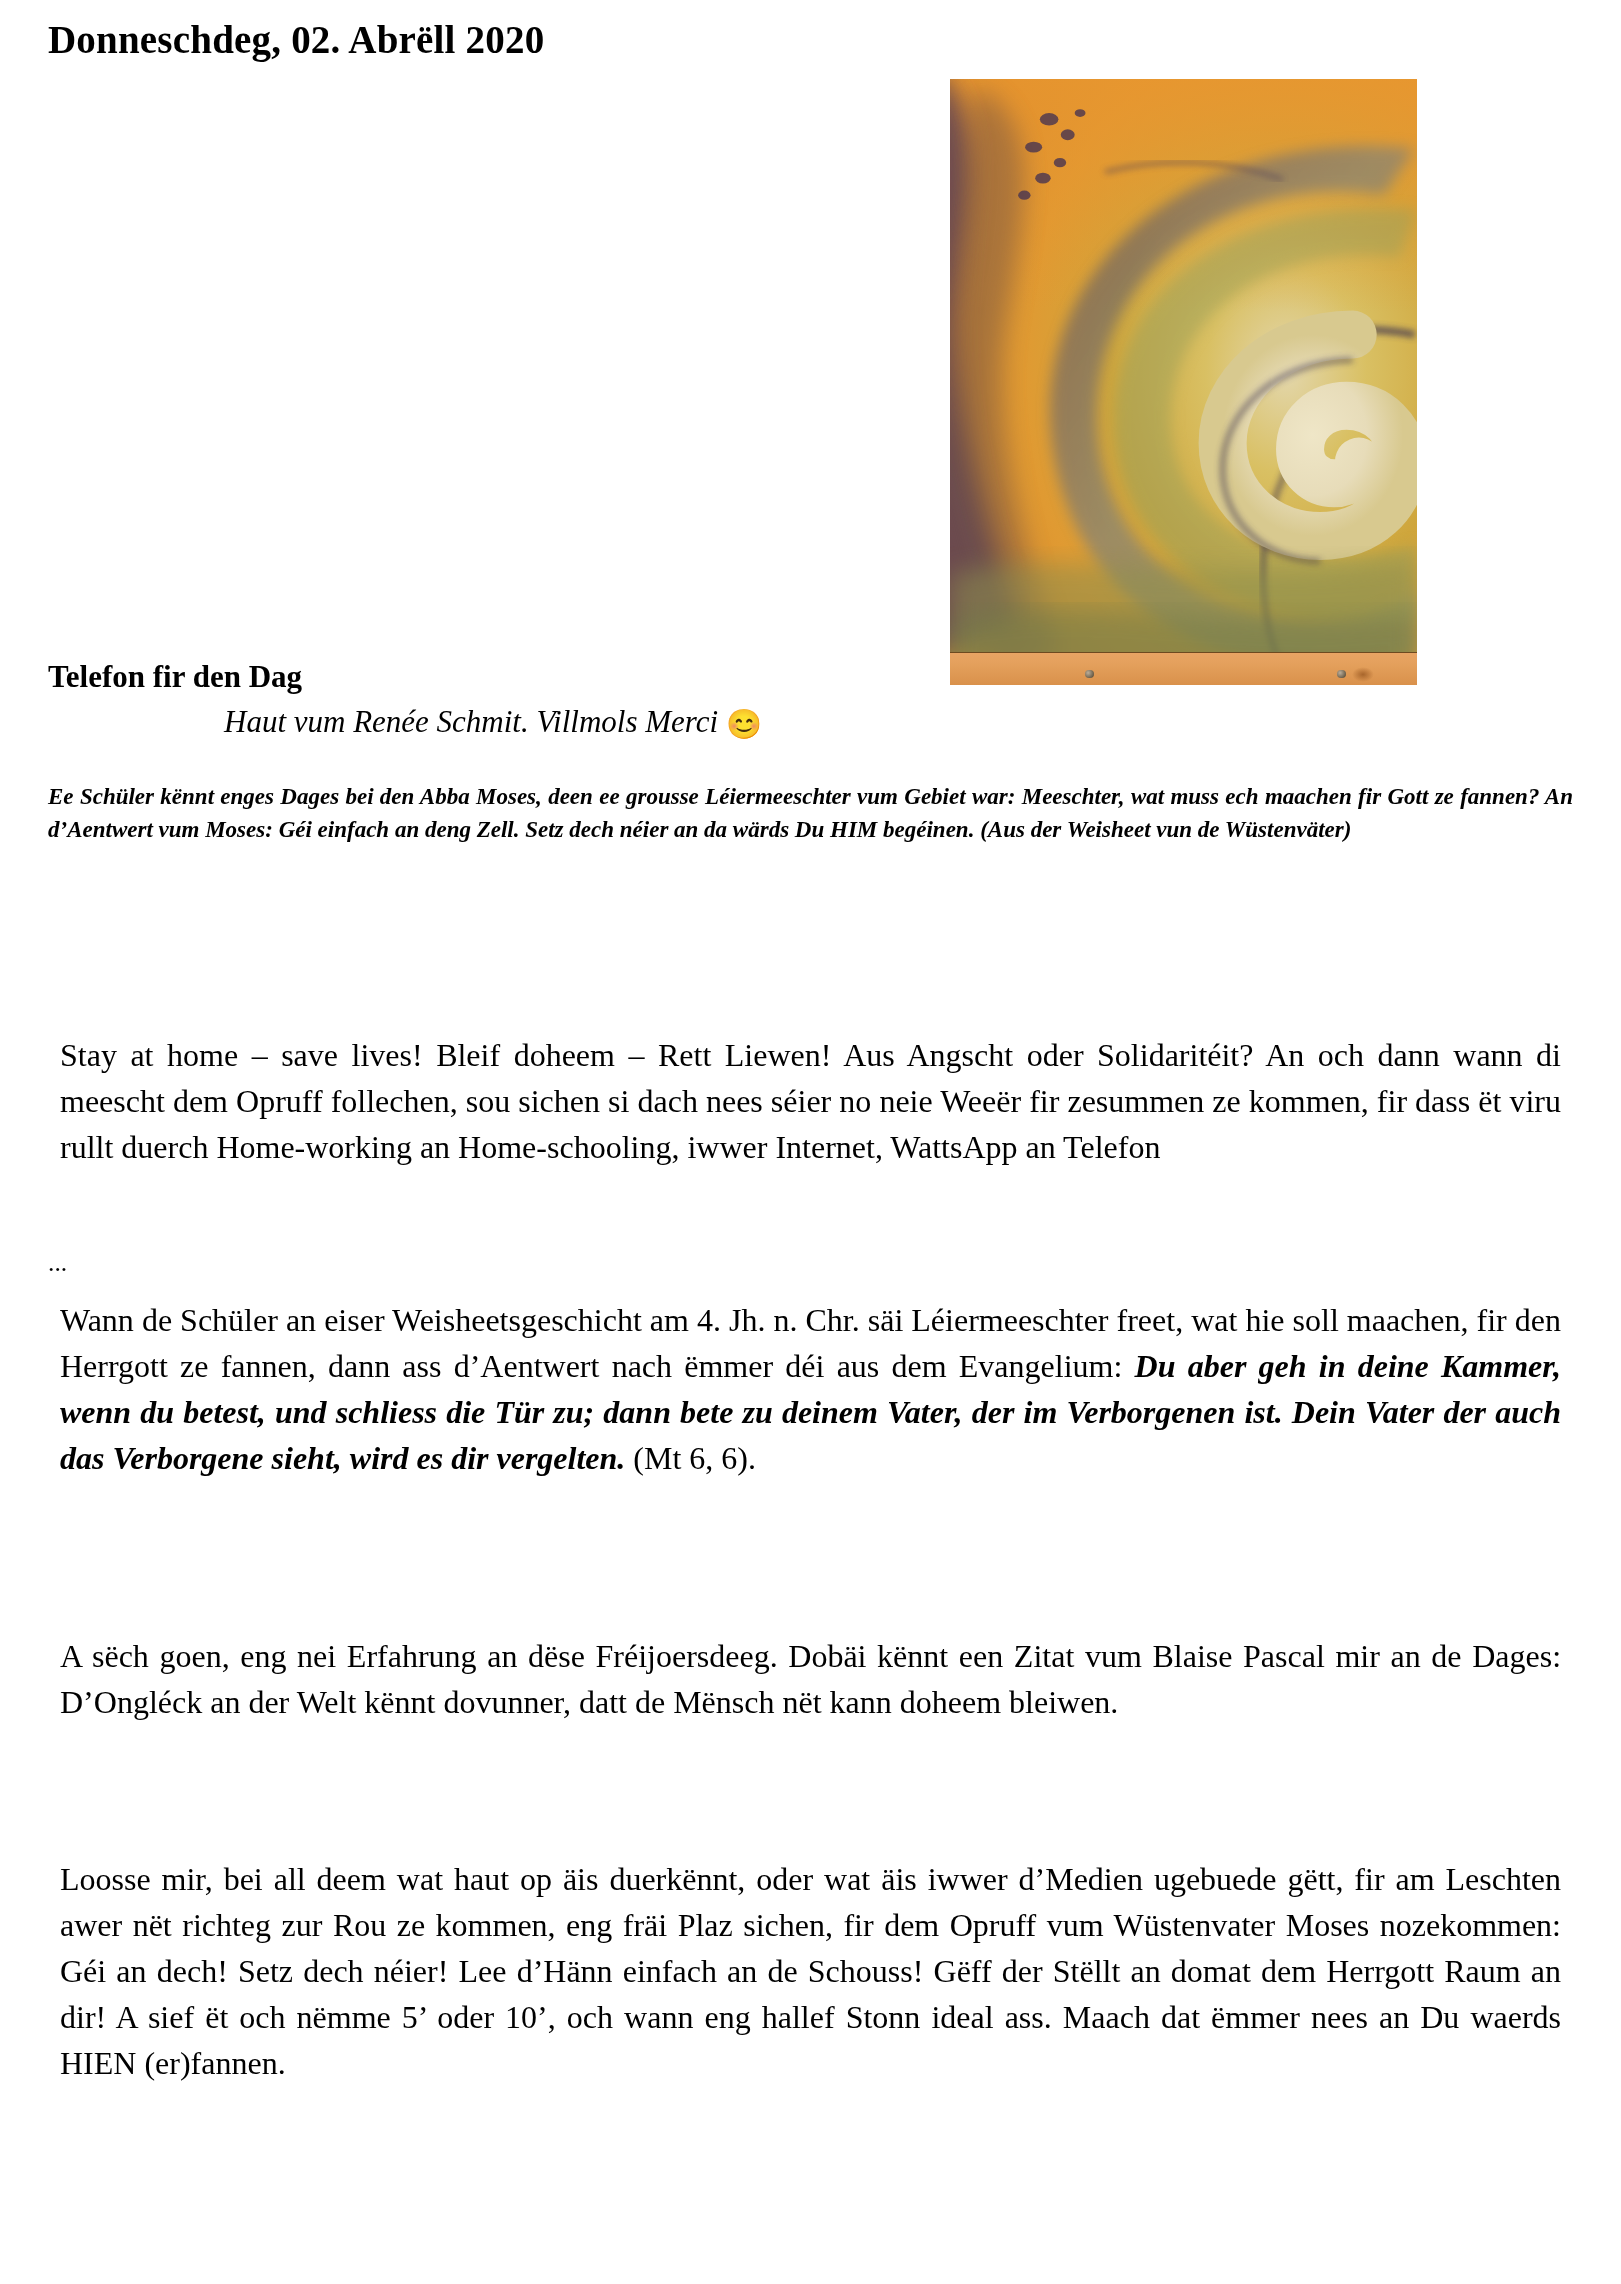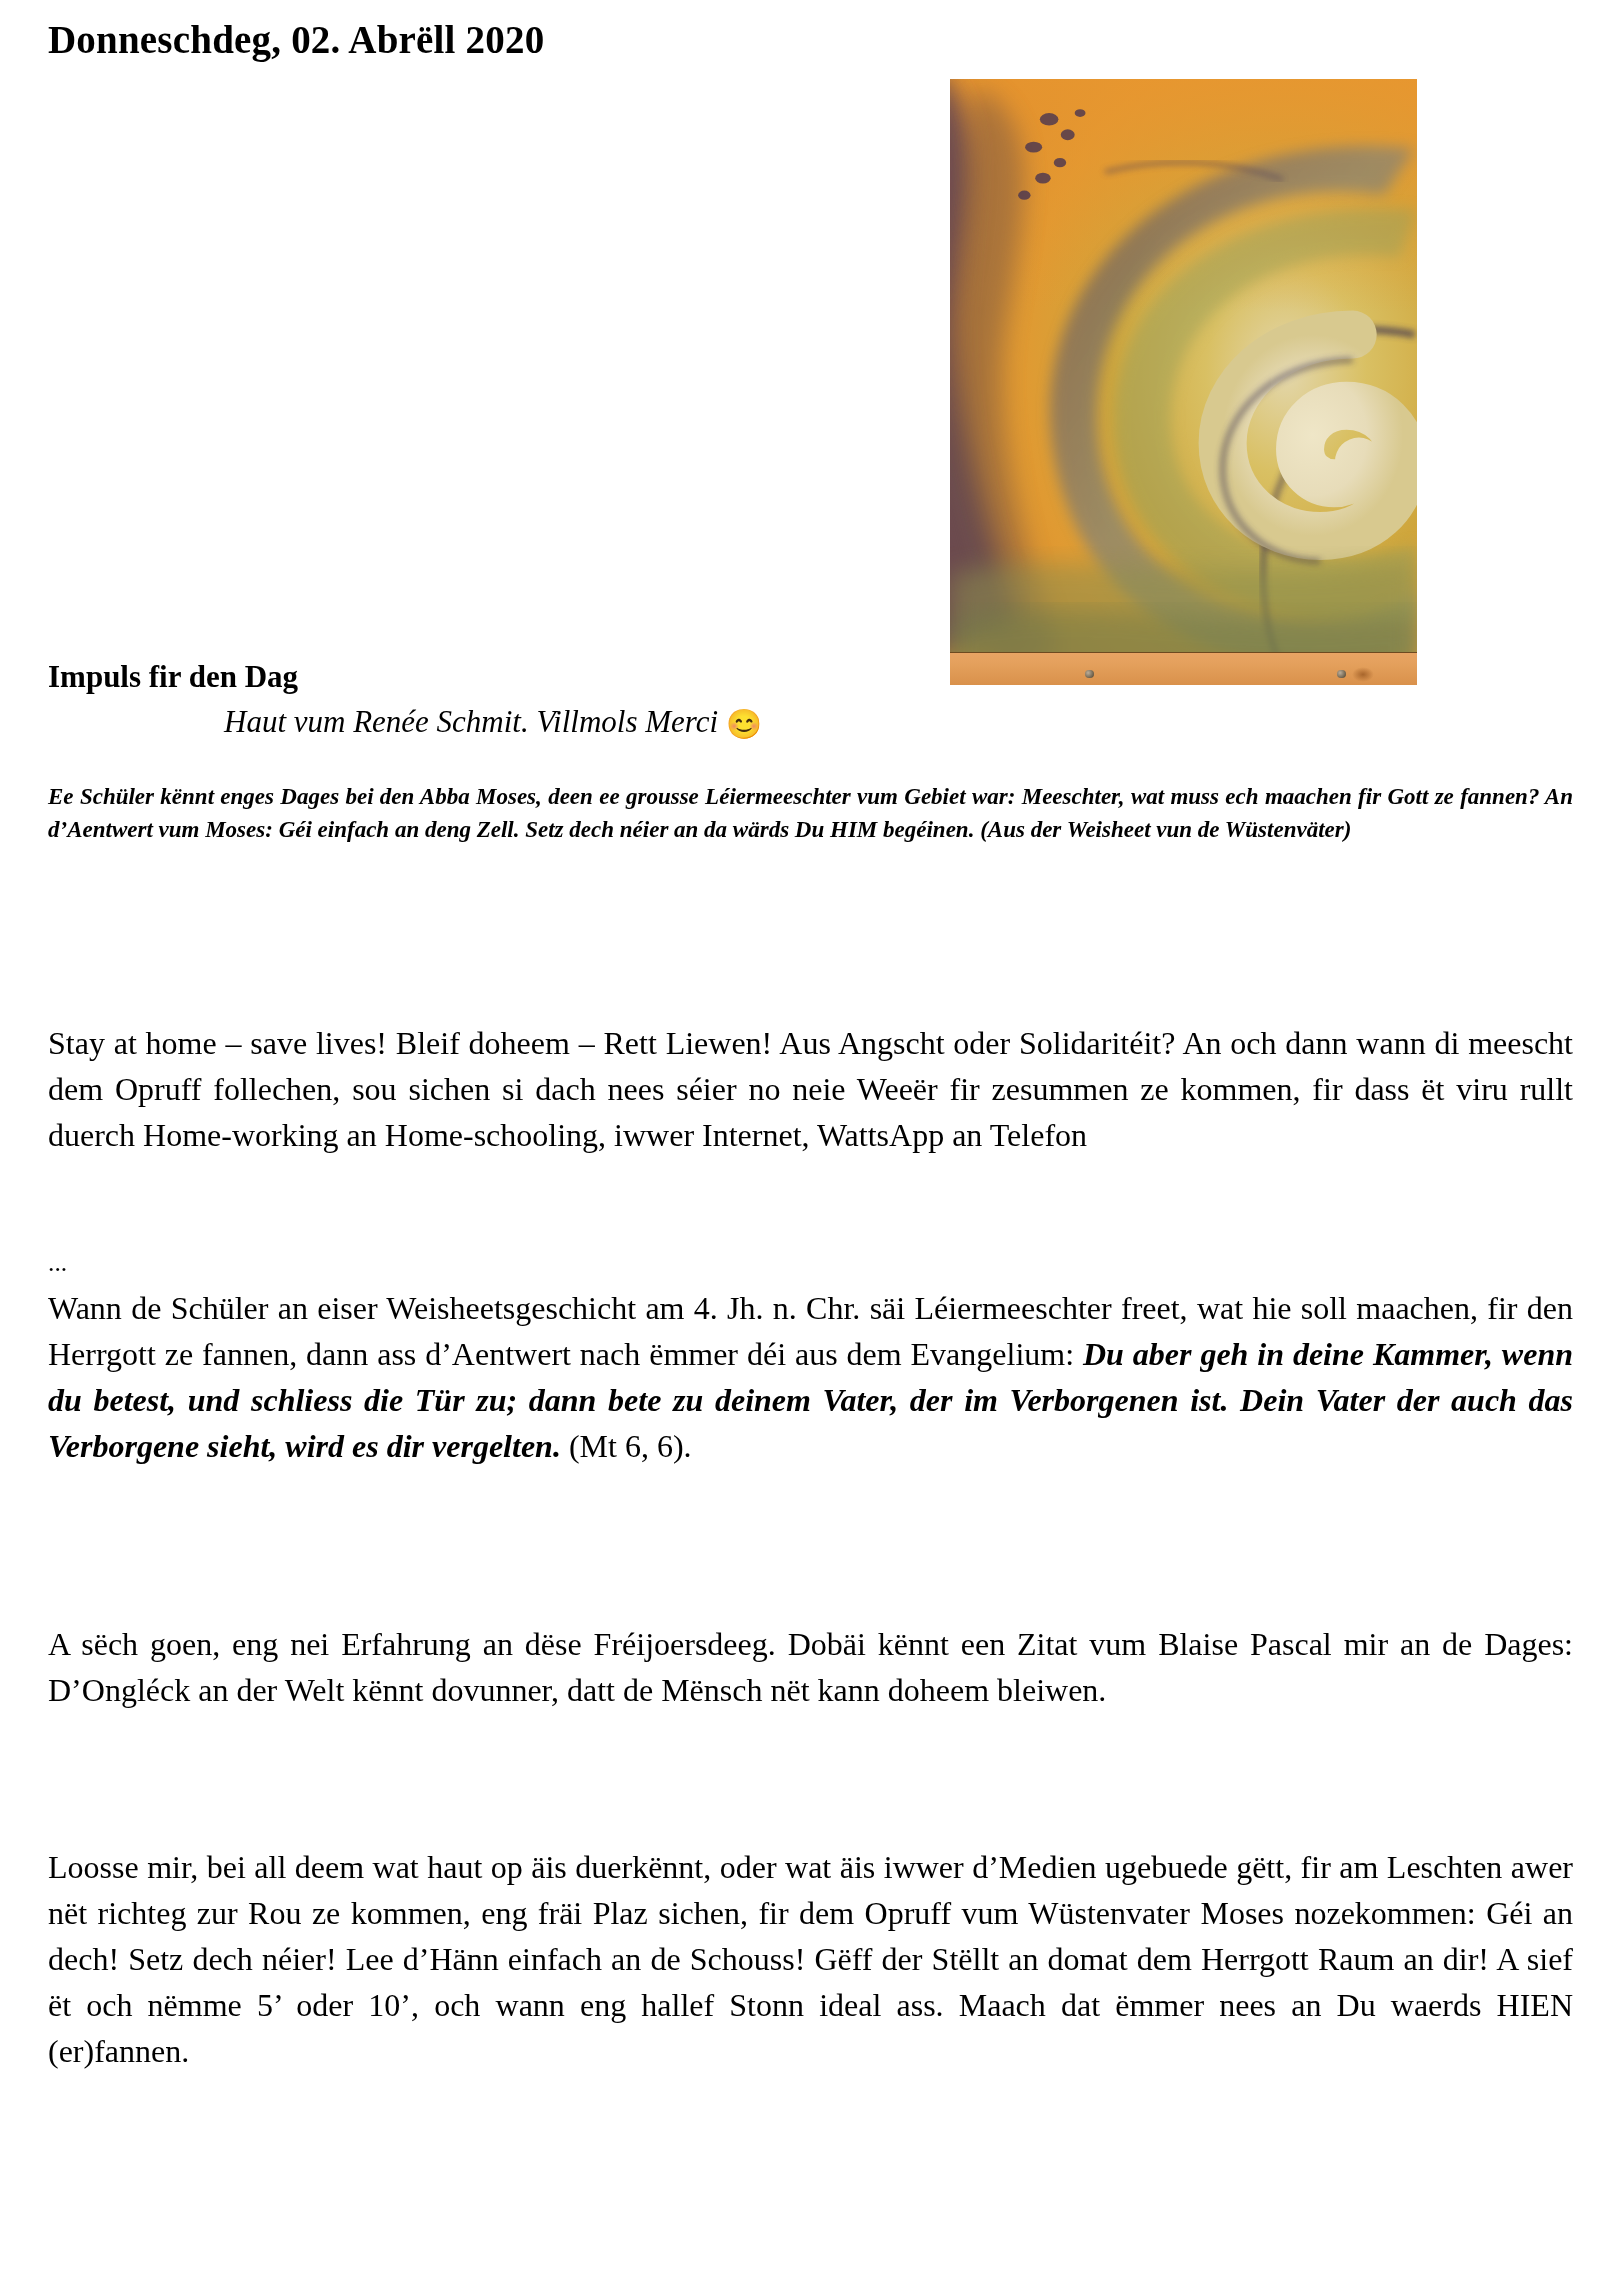--- a/index.html
+++ b/index.html
@@ -96,21 +96,21 @@
   }
   .emoji {
     font-style: normal;
     font-size: 29px;
     vertical-align: -2.3px;
   }
   p.body {
     font-size: 32px;
     line-height: 1.44;
     text-align: justify;
-    margin: 0;
+    margin: 12px;
     hyphens: none;
   }
   p.quote-bi {
     font-size: 23px;
     line-height: 1.45;
     text-align: justify;
     font-weight: bold;
     font-style: italic;
     margin: 0;
   }
@@ -210,21 +210,21 @@
     </svg>
 
     <div class="art-ledge">
       <span class="screw s1"></span>
       <span class="screw s2"></span>
       <span class="knot"></span>
     </div>
   </div>
 
   <div class="col" style="top: 659px; width: 890px;">
-    <div class="section-head">Impuls fir den Dag</div>
+    <div class="section-head">Telefon fir den Dag</div>
   </div>
 
   <div class="col" style="top: 704px; width: 890px;">
     <div class="byline">
       <span>Haut vum Renée Schmit. Villmols Merci </span><span class="emoji">😊</span>
     </div>
   </div>
 
   <div class="col" style="top: 780px;">
     <p class="quote-bi">Ee Schüler kënnt enges Dages bei den Abba Moses, deen ee grousse Léiermeeschter vum Gebiet war: Meeschter, wat muss ech maachen fir Gott ze fannen? An d’Aentwert vum Moses: Géi einfach an deng Zell. Setz dech néier an da wärds Du HIM begéinen. (Aus der Weisheet vun de Wüstenväter)</p>

